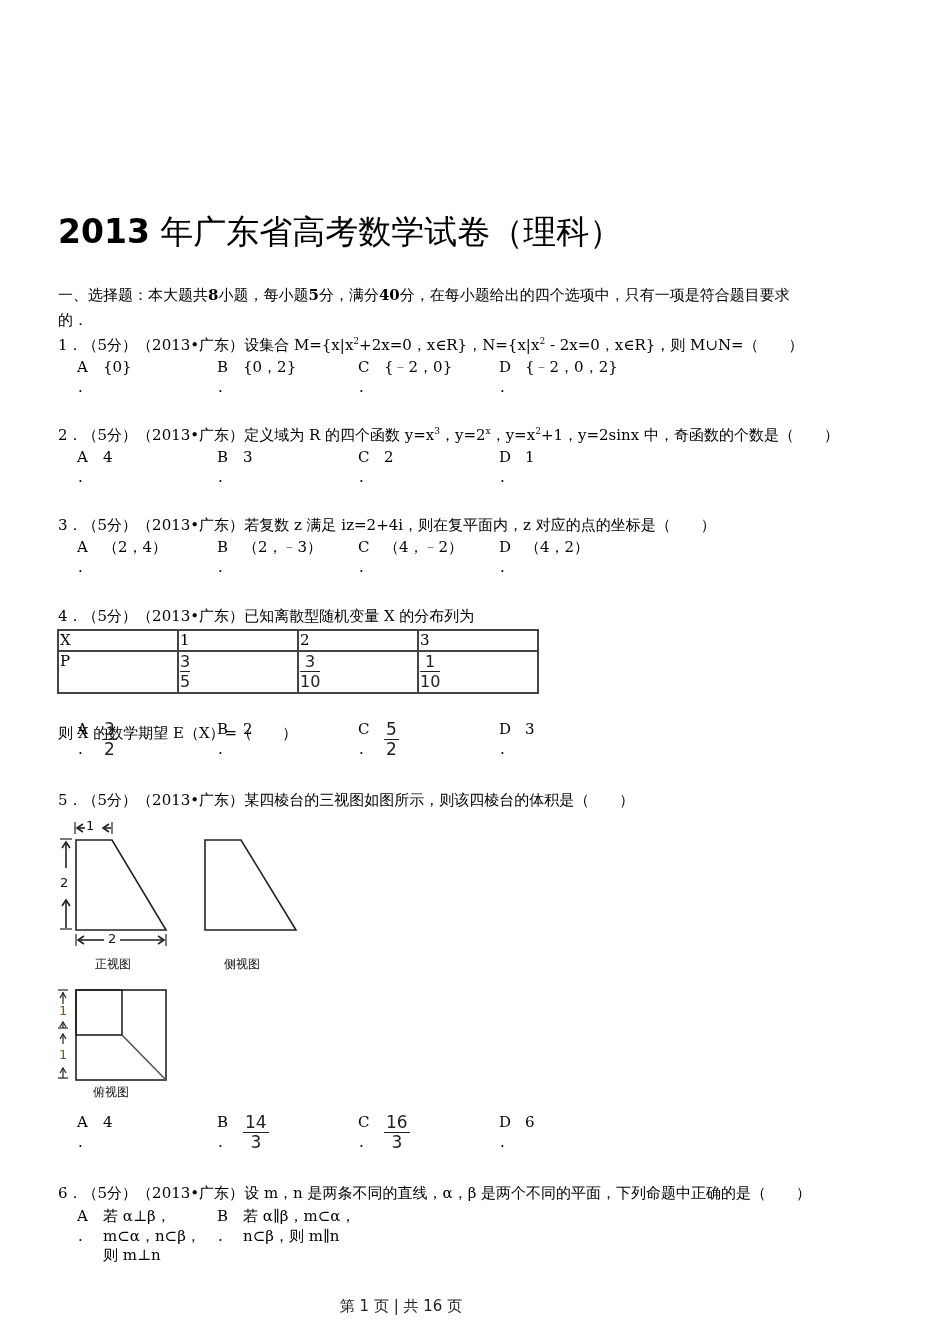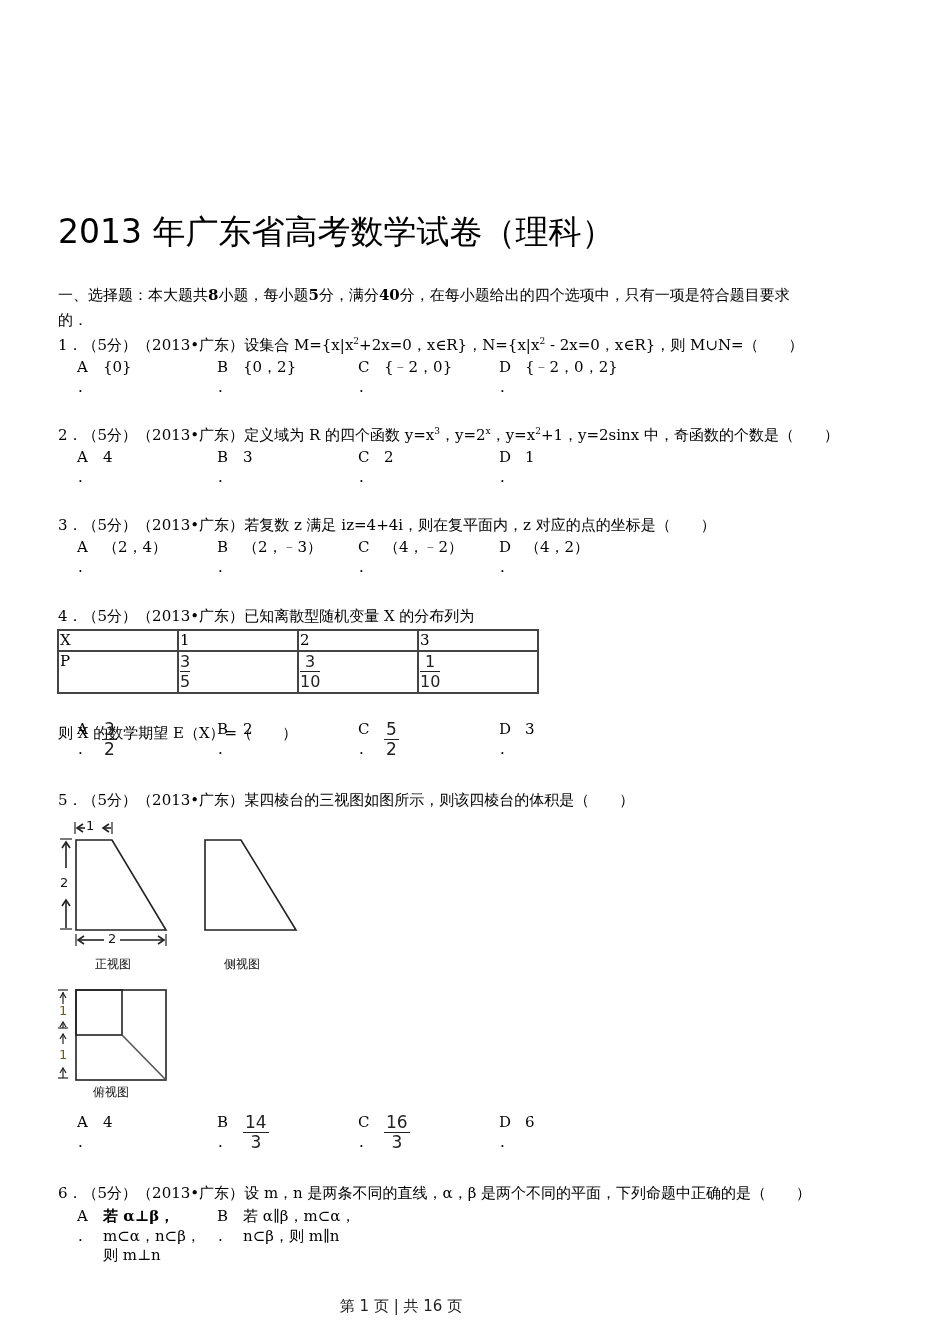--- a/index.html
+++ b/index.html
@@ -6,21 +6,21 @@
   body {
     width: 950px; height: 1344px; position: relative; overflow: hidden;
     font-family: "DejaVu Serif", "Liberation Serif", serif;
     color: #000; font-size: 15px;
   }
   .abs { position: absolute; white-space: nowrap; }
   .title {
     left: 58px; top: 208px; font-size: 33px; line-height: 48px;
     font-family: "DejaVu Sans", "Liberation Sans", sans-serif;
   }
-  .title .yr { font-weight: normal; }
+  .title .yr { font-weight: bold; }
   .line { font-size: 15px; line-height: 22px; }
   .opt-letter { position: absolute; font-size: 15px; }
   .opt-dot { position: absolute; font-size: 15px; }
   .opt-val { position: absolute; font-size: 15px; }
   b.n { font-weight: bold; }
   sup { font-size: 9px; vertical-align: 6px; line-height: 0; }
   .frac { position: absolute; display: inline-block; text-align: center; font-family: "DejaVu Sans", sans-serif; font-size: 17px; color: #222; }
   .frac .num { display: block; border-bottom: 1.5px solid #222; line-height: 19px; padding: 0 2px; }
   .frac .den { display: block; line-height: 19px; }
   table.dist { position: absolute; left: 57px; top: 629px; border-collapse: collapse; }
@@ -77,21 +77,21 @@
   <span class="opt-dot" style="left:218px; top:468px;">.</span>
   <span class="opt-letter" style="left:358px; top:448px;">C</span>
   <span class="opt-val" style="left:384px; top:448px;">2</span>
   <span class="opt-dot" style="left:359px; top:468px;">.</span>
   <span class="opt-letter" style="left:499px; top:448px;">D</span>
   <span class="opt-val" style="left:525px; top:448px;">1</span>
   <span class="opt-dot" style="left:500px; top:468px;">.</span>
 </div>
 
 <div class="abs line" style="left:58px; top:514px;">
-  <span>3．</span><span>（5分）（2013•广东）</span><span>若复数 z 满足 iz=4+4i，则在复平面内，z 对应的点的坐标是（　　）</span>
+  <span>3．</span><span>（5分）（2013•广东）</span><span>若复数 z 满足 iz=2+4i，则在复平面内，z 对应的点的坐标是（　　）</span>
 </div>
 <div>
   <span class="opt-letter" style="left:77px; top:538px;">A</span>
   <span class="opt-val" style="left:103px; top:538px;text-align:right;">（2，4）</span>
   <span class="opt-dot" style="left:78px; top:558px;">.</span>
   <span class="opt-letter" style="left:217px; top:538px;">B</span>
   <span class="opt-val" style="left:243px; top:538px;">（2，﹣3）</span>
   <span class="opt-dot" style="left:218px; top:558px;">.</span>
   <span class="opt-letter" style="left:358px; top:538px;">C</span>
   <span class="opt-val" style="left:384px; top:538px;">（4，﹣2）</span>
@@ -224,21 +224,21 @@
   <span class="opt-val" style="left:525px; top:1113px;">6</span>
   <span class="opt-dot" style="left:500px; top:1133px;">.</span>
 </div>
 
 <div class="abs line" style="left:58px; top:1182px;">
   <span>6．</span><span>（5分）（2013•广东）</span><span>设 m，n 是两条不同的直线，α，β 是两个不同的平面，下列命题中正确的是（　　）</span>
 </div>
 <div>
   <span class="opt-letter" style="left:77px; top:1207px;">A</span>
   <span class="opt-dot" style="left:78px; top:1227px;">.</span>
-  <span class="opt-val" style="left:103px; top:1207px;font-weight:bold;">若 α⊥β，</span>
+  <span class="opt-val" style="left:103px; top:1207px;">若 α⊥β，</span>
   <span class="opt-val" style="left:103px; top:1227px;">m⊂α，n⊂β，</span>
   <span class="opt-val" style="left:103px; top:1246px;">则 m⊥n</span>
   <span class="opt-letter" style="left:217px; top:1207px;">B</span>
   <span class="opt-dot" style="left:218px; top:1227px;">.</span>
   <span class="opt-val" style="left:243px; top:1207px;">若 α∥β，m⊂α，</span>
   <span class="opt-val" style="left:243px; top:1227px;">n⊂β，则 m∥n</span>
 </div>
 
 <div class="abs footer">第 1 页 | 共 16 页</div>
 

